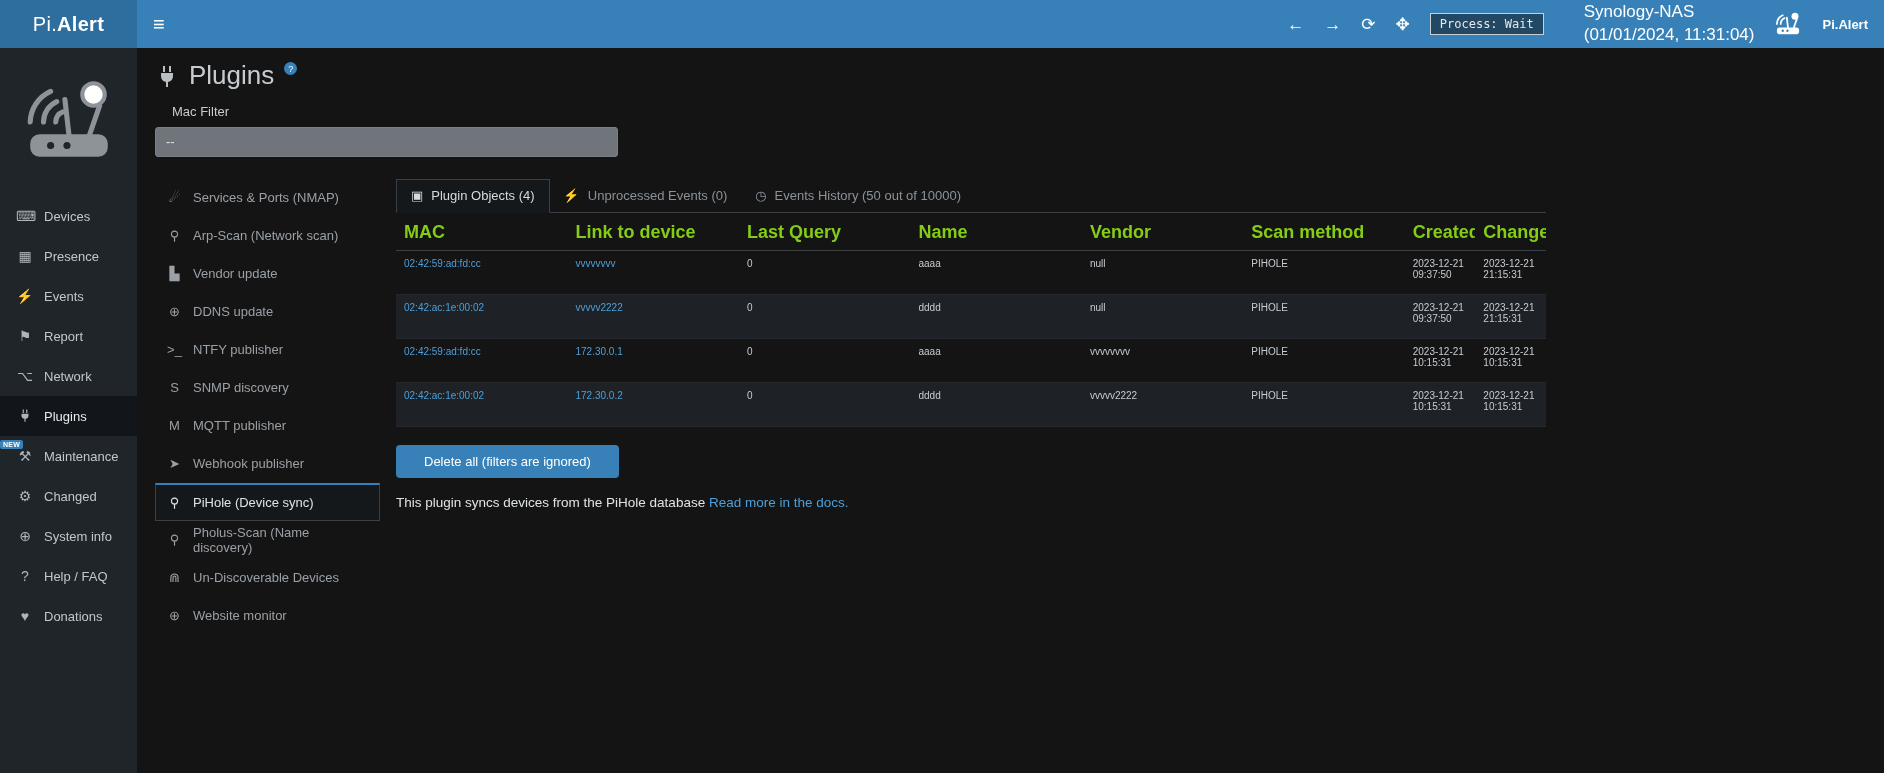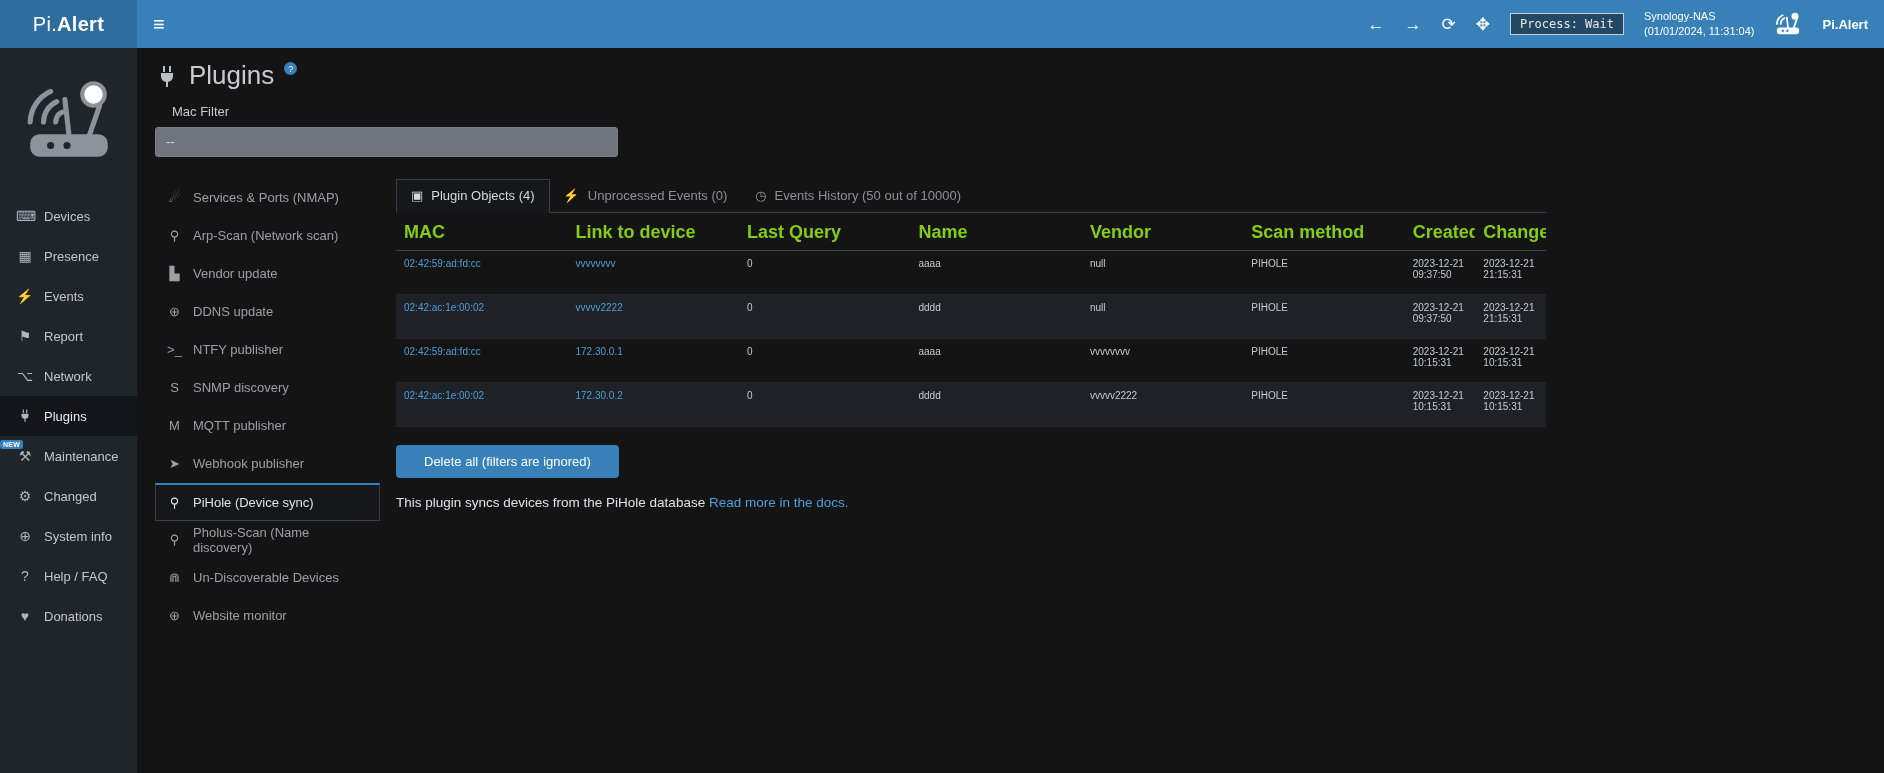--- a/index.html
+++ b/index.html
@@ -9,21 +9,21 @@
 
   
   .topbar { position:absolute; top:0; left:0; right:0; height:48px; background:#3781b8; display:flex; z-index:5; }
   .brand { width:137px; height:48px; background:#2e6e9e; color:#fff; display:flex; align-items:center; justify-content:center; font-size:20px; cursor:pointer; letter-spacing:.3px; }
   .brand b { font-weight:700; }
   .topbar-main { flex:1; display:flex; align-items:center; justify-content:space-between; padding:0 16px; }
   .hamburger { color:#fff; font-size:20px; cursor:pointer; line-height:1; }
   .topbar-right { display:flex; align-items:center; gap:20px; color:#fff; }
   .nav-ic { font-size:17px; cursor:pointer; line-height:1; }
   .process-badge { font-family:"DejaVu Sans Mono","Liberation Mono",monospace; font-size:12px; color:#e8e8e8; background:rgba(20,25,30,.55); border:1px solid #c7d0d6; border-radius:0; padding:3px 9px; white-space:nowrap; }
-  .host-block { font-size:11px; line-height:1.35; color:#fff; white-space:nowrap; }
+  .host-block { font-size:17px; line-height:1.35; color:#fff; white-space:nowrap;margin-left:20px; }
   .mini-logo { display:block; }
   .app-name { font-size:13px; font-weight:700; }
 
   
   .sidebar { position:absolute; top:48px; left:0; bottom:0; width:137px; background:#20252a; }
   .logo-box { height:148px; display:flex; align-items:center; justify-content:center; }
   .side-item { position:relative; height:40px; display:flex; align-items:center; gap:10px; padding-left:16px; color:#c2c7cc; font-size:13px; cursor:pointer; }
   .side-item.active { background:#121519; color:#e7eaec; }
   .si-ic { width:18px; min-width:18px; text-align:center; color:#aeb6bc; font-size:14px; line-height:1; }
   .si-ic svg { display:block; margin:0 auto; }

